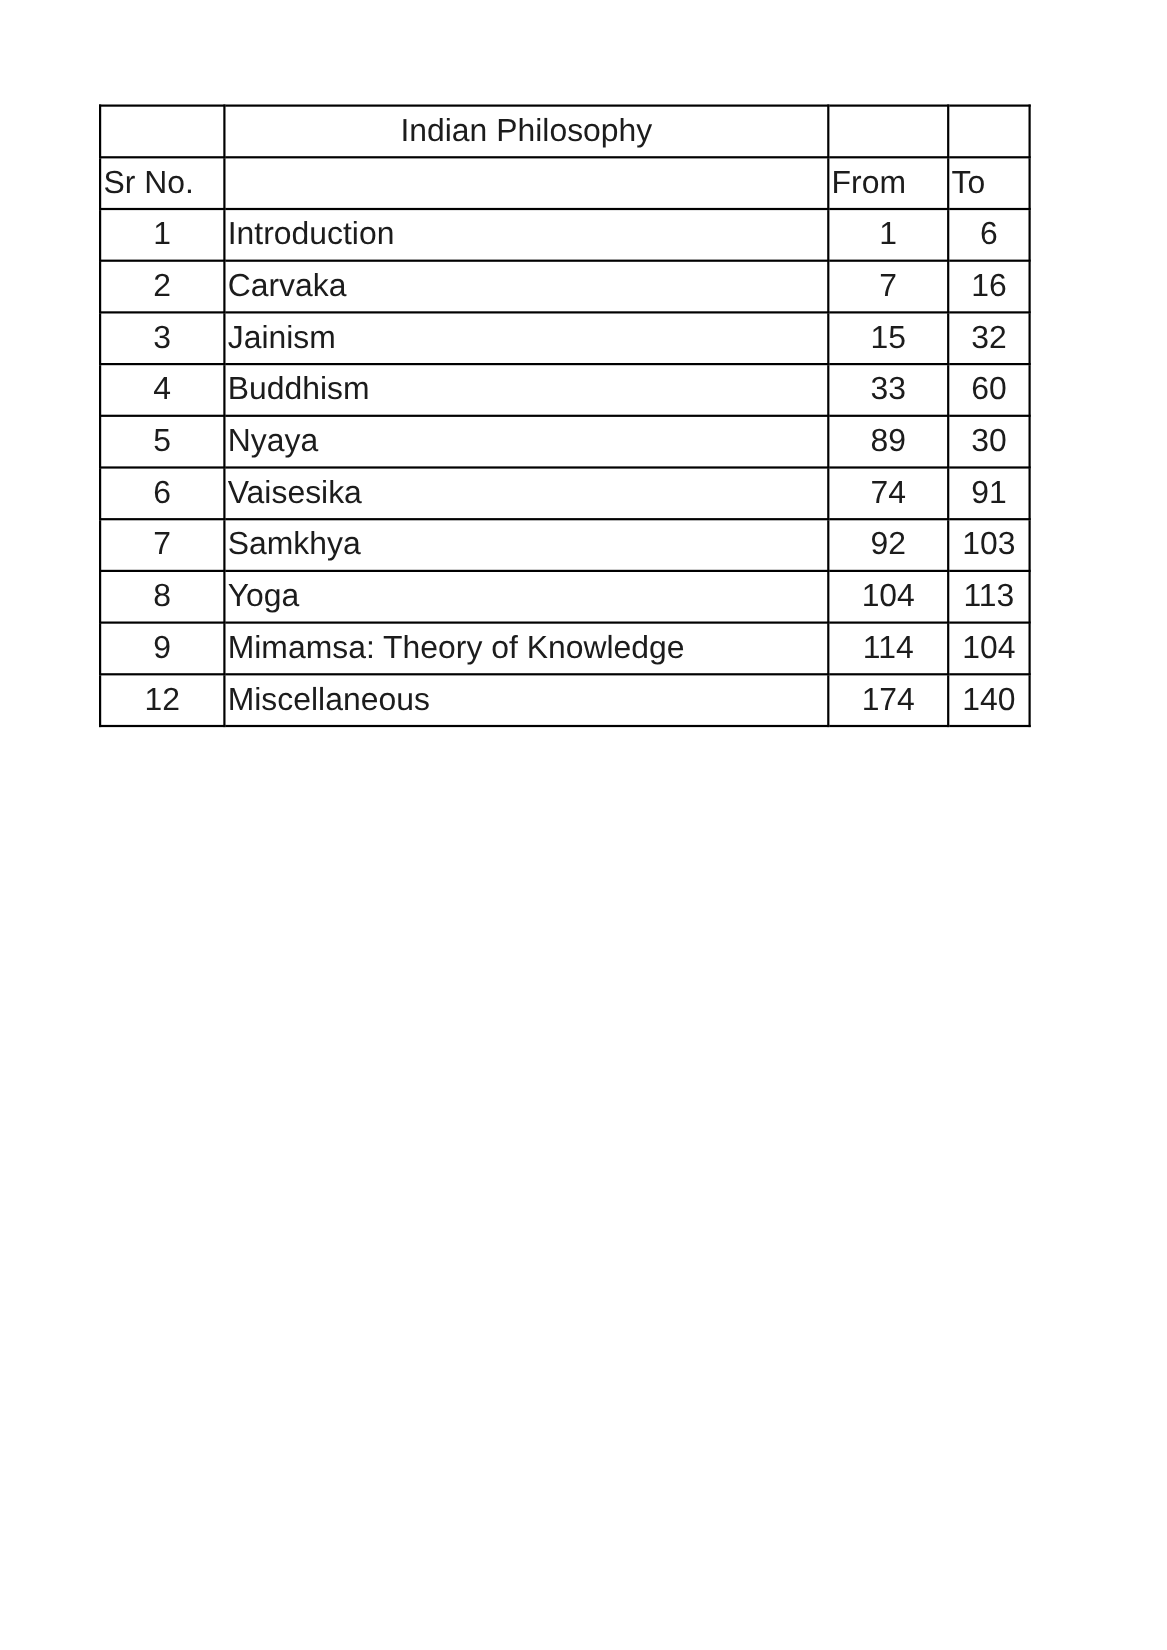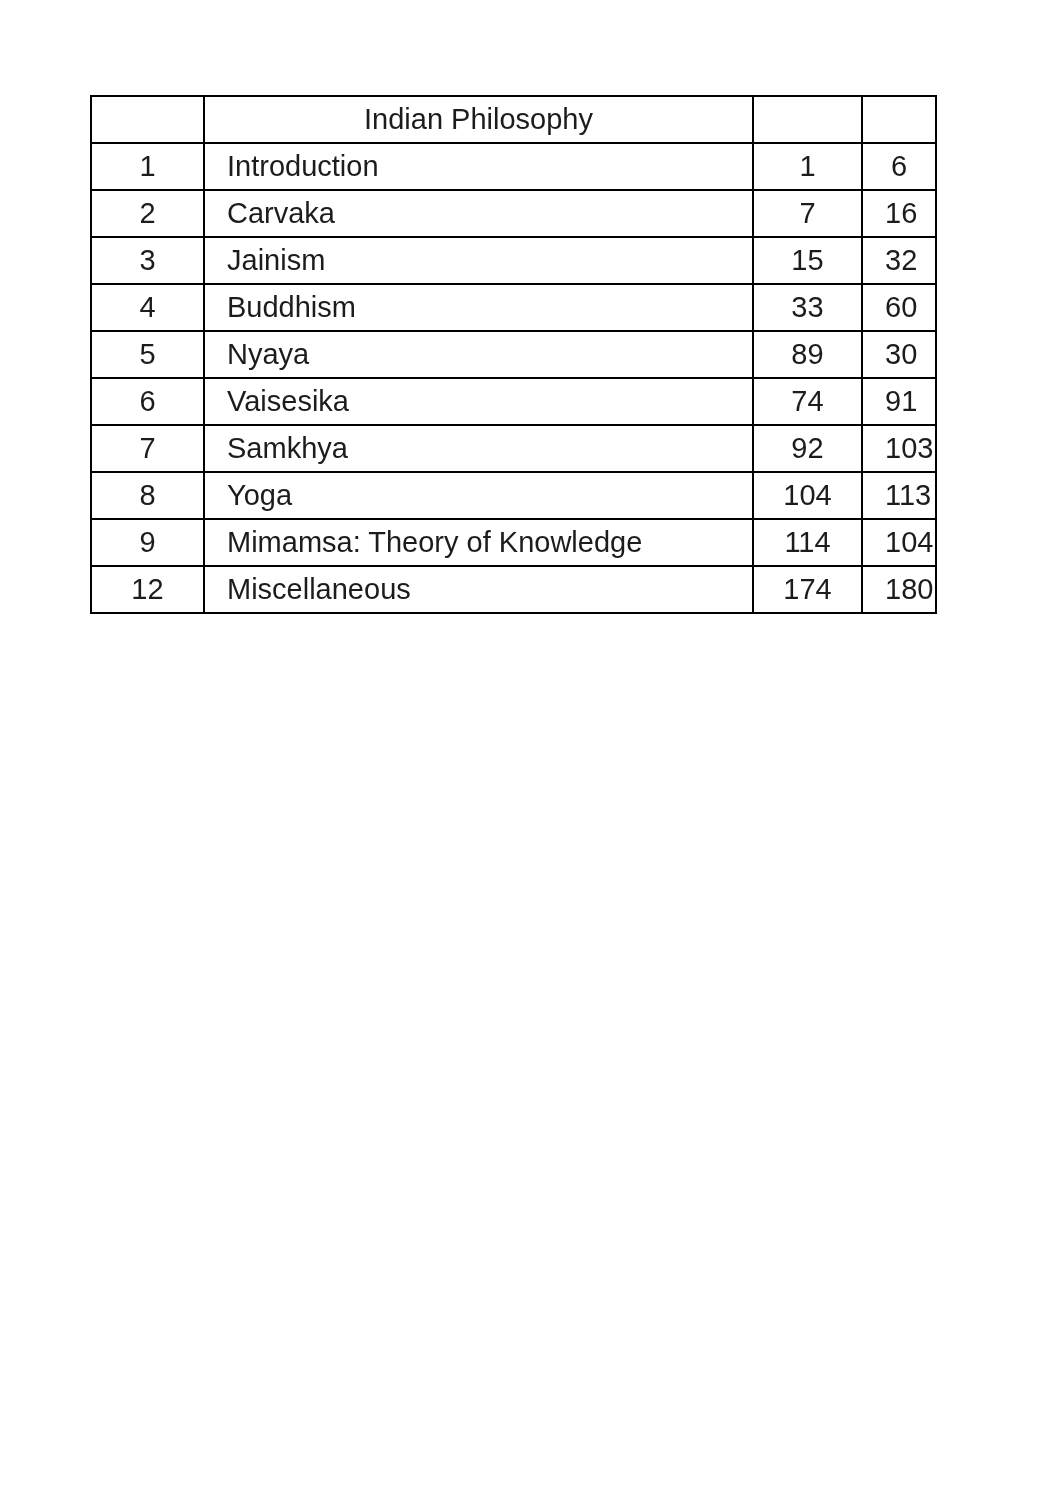--- a/index.html
+++ b/index.html
@@ -27,21 +27,21 @@
     left: 90px;
     border-collapse: collapse;
     table-layout: fixed;
     width: 845px;
   }
   table.toc-table td {
     border: 2px solid #000000;
     height: 45px;
     font-size: 29px;
     line-height: 1;
-    padding: 0 22px;
+    padding: 0 2px;
     white-space: nowrap;
     overflow: hidden;
     vertical-align: middle;
     background: #ffffff;
   }
   td.center { text-align: center; }
   td.left   { text-align: left; }
   col.c-sr    { width: 113px; }
   col.c-topic { width: 549px; }
   col.c-from  { width: 109px; }
@@ -61,20 +61,26 @@
 
     <tbody>
         <tr>
       <td class="left"></td>
       <td class="center">Indian Philosophy</td>
       <td class="center"></td>
       <td class="center"></td>
     </tr>
 
 
+    <tr>
+      <td class="left">Sr No.</td>
+      <td class="left"></td>
+      <td class="left">From</td>
+      <td class="left">To</td>
+    </tr>
 
     <tr>
       <td class="center">1</td>
       <td class="left">Introduction</td>
       <td class="center">1</td>
       <td class="center">6</td>
     </tr>
     <tr>
       <td class="center">2</td>
       <td class="left">Carvaka</td>
@@ -120,17 +126,17 @@
     <tr>
       <td class="center">9</td>
       <td class="left">Mimamsa: Theory of Knowledge</td>
       <td class="center">114</td>
       <td class="center">104</td>
     </tr>
     <tr>
       <td class="center">12</td>
       <td class="left">Miscellaneous</td>
       <td class="center">174</td>
-      <td class="center">180</td>
+      <td class="center">140</td>
     </tr>
   </tbody>
     </table>
 </div>
 
 </body></html>

